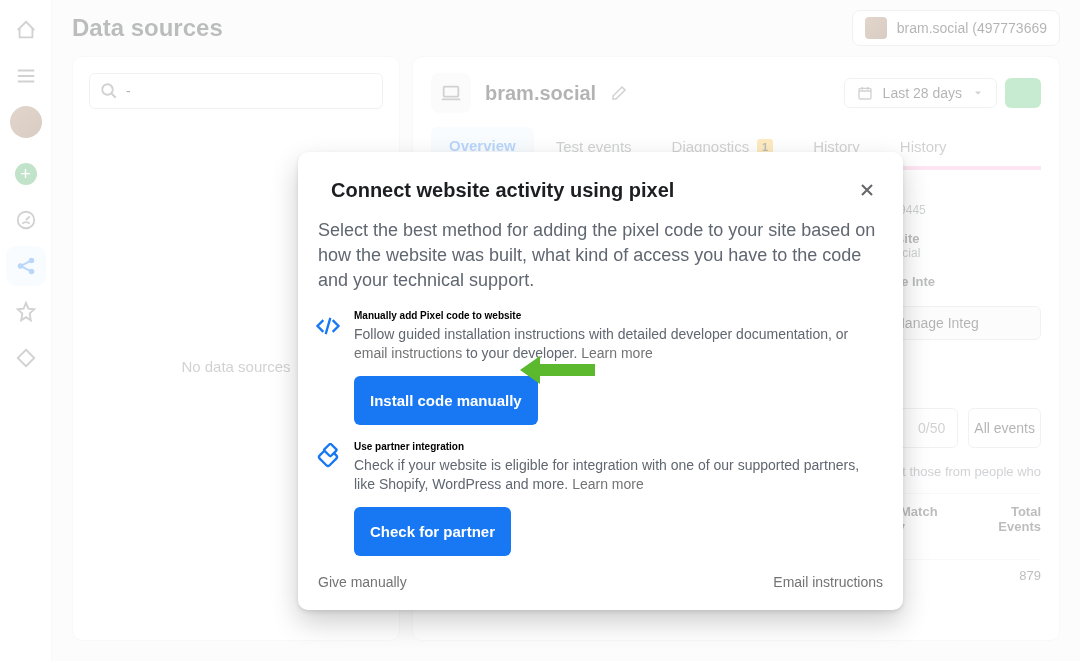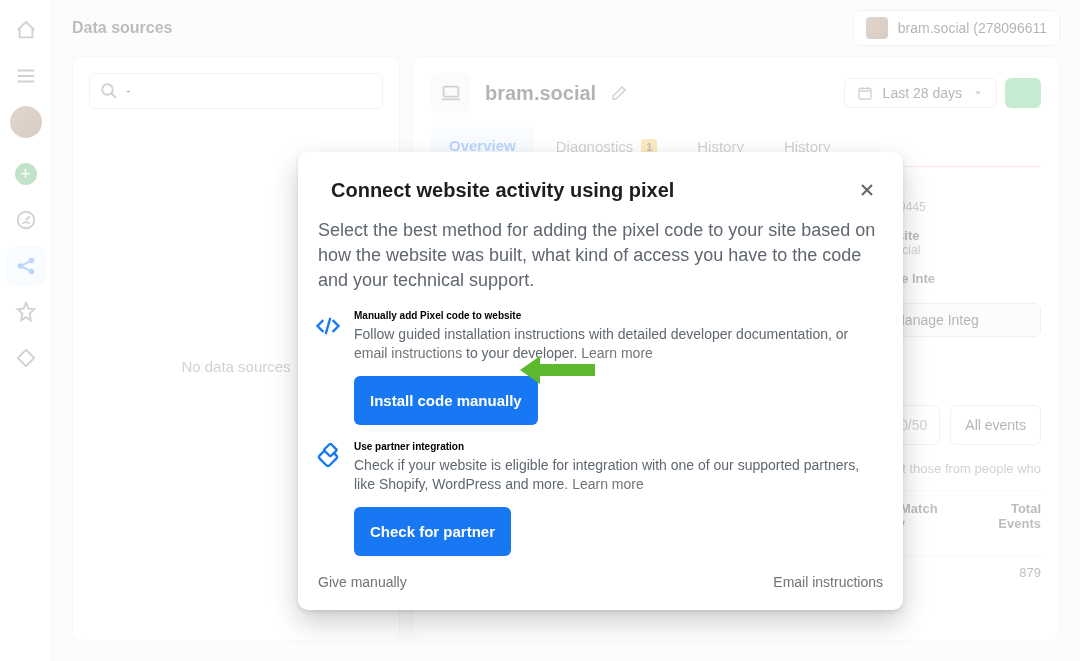--- a/index.html
+++ b/index.html
@@ -70,21 +70,21 @@
       display: flex;
       flex-direction: column;
     }
     .topbar {
       display: flex;
       align-items: center;
       padding: 10px 20px;
       gap: 12px;
     }
     .page-title {
-      font-size: 16px;
+      font-size: 24px;
       font-weight: 700;
       flex: 1;
       color: #1c1e21;
     }
     .account-pill {
       display: flex;
       align-items: center;
       gap: 10px;
       padding: 6px 12px;
       border: 1px solid #ced0d4;
@@ -183,21 +183,21 @@
     }
     .add-btn {
       width: 36px;
       background: #45bd62;
       border-radius: 6px;
     }
     .tabs {
       display: flex;
       gap: 4px;
       margin-top: 14px;
-      border-bottom: 1px solid #f9a8d4;
+      border-bottom: 4px solid #f9a8d4;
     }
     .tab {
       padding: 10px 18px;
       font-size: 15px;
       color: #65676b;
       cursor: pointer;
       display: flex;
       align-items: center;
       gap: 8px;
     }
@@ -295,21 +295,21 @@
       padding: 0 12px;
       background: #fff;
       font-size: 14px;
     }
     .counter-input {
       flex: 0 0 100px;
       justify-content: flex-end;
       color: #65676b;
     }
     .all-events {
-      padding: 8px 14px;
+      padding: 8px 5px;
     }
     .notice {
       font-size: 13px;
       color: #606770;
       margin-top: 16px;
     }
     .table-head {
       display: flex;
       border-top: 1px solid #e4e6eb;
       border-bottom: 1px solid #e4e6eb;
@@ -491,21 +491,21 @@
         <path d="M12 3l9 9-9 9-9-9z"></path>
       </svg>
   </div>
 </div>
 
 <div class="main">
   <div class="topbar">
     <h1 class="page-title">Data sources</h1>
     <div class="account-pill">
       <div class="small-avatar"></div>
-      <span>bram.social (278096611</span>
+      <span>bram.social (497773669</span>
     </div>
   </div>
   <div class="content">
     <div class="left-panel">
       <div class="search-wrap">
         <svg width="18" height="18" viewBox="0 0 24 24" fill="none" stroke="#65676b" stroke-width="2.5">
             <circle cx="10" cy="10" r="7"></circle>
             <path d="M21 21l-6-6"></path>
           </svg>
         <input type="text" value="-" style="">
@@ -538,20 +538,23 @@
                 </svg>
             </div>
             <div class="add-btn"></div>
           </div>
         </div>
         <div class="tabs">
           <div class="tab active">
               <span>Overview</span>
             </div>
           <div class="tab">
+              <span>Test events</span>
+            </div>
+          <div class="tab">
             <span>Diagnostics</span>
             <span class="tab-badge">1</span>
           </div>
           <div class="tab">
               <span>History</span>
             </div>
           <div class="tab">
               <span>History</span>
             </div>
         </div>

